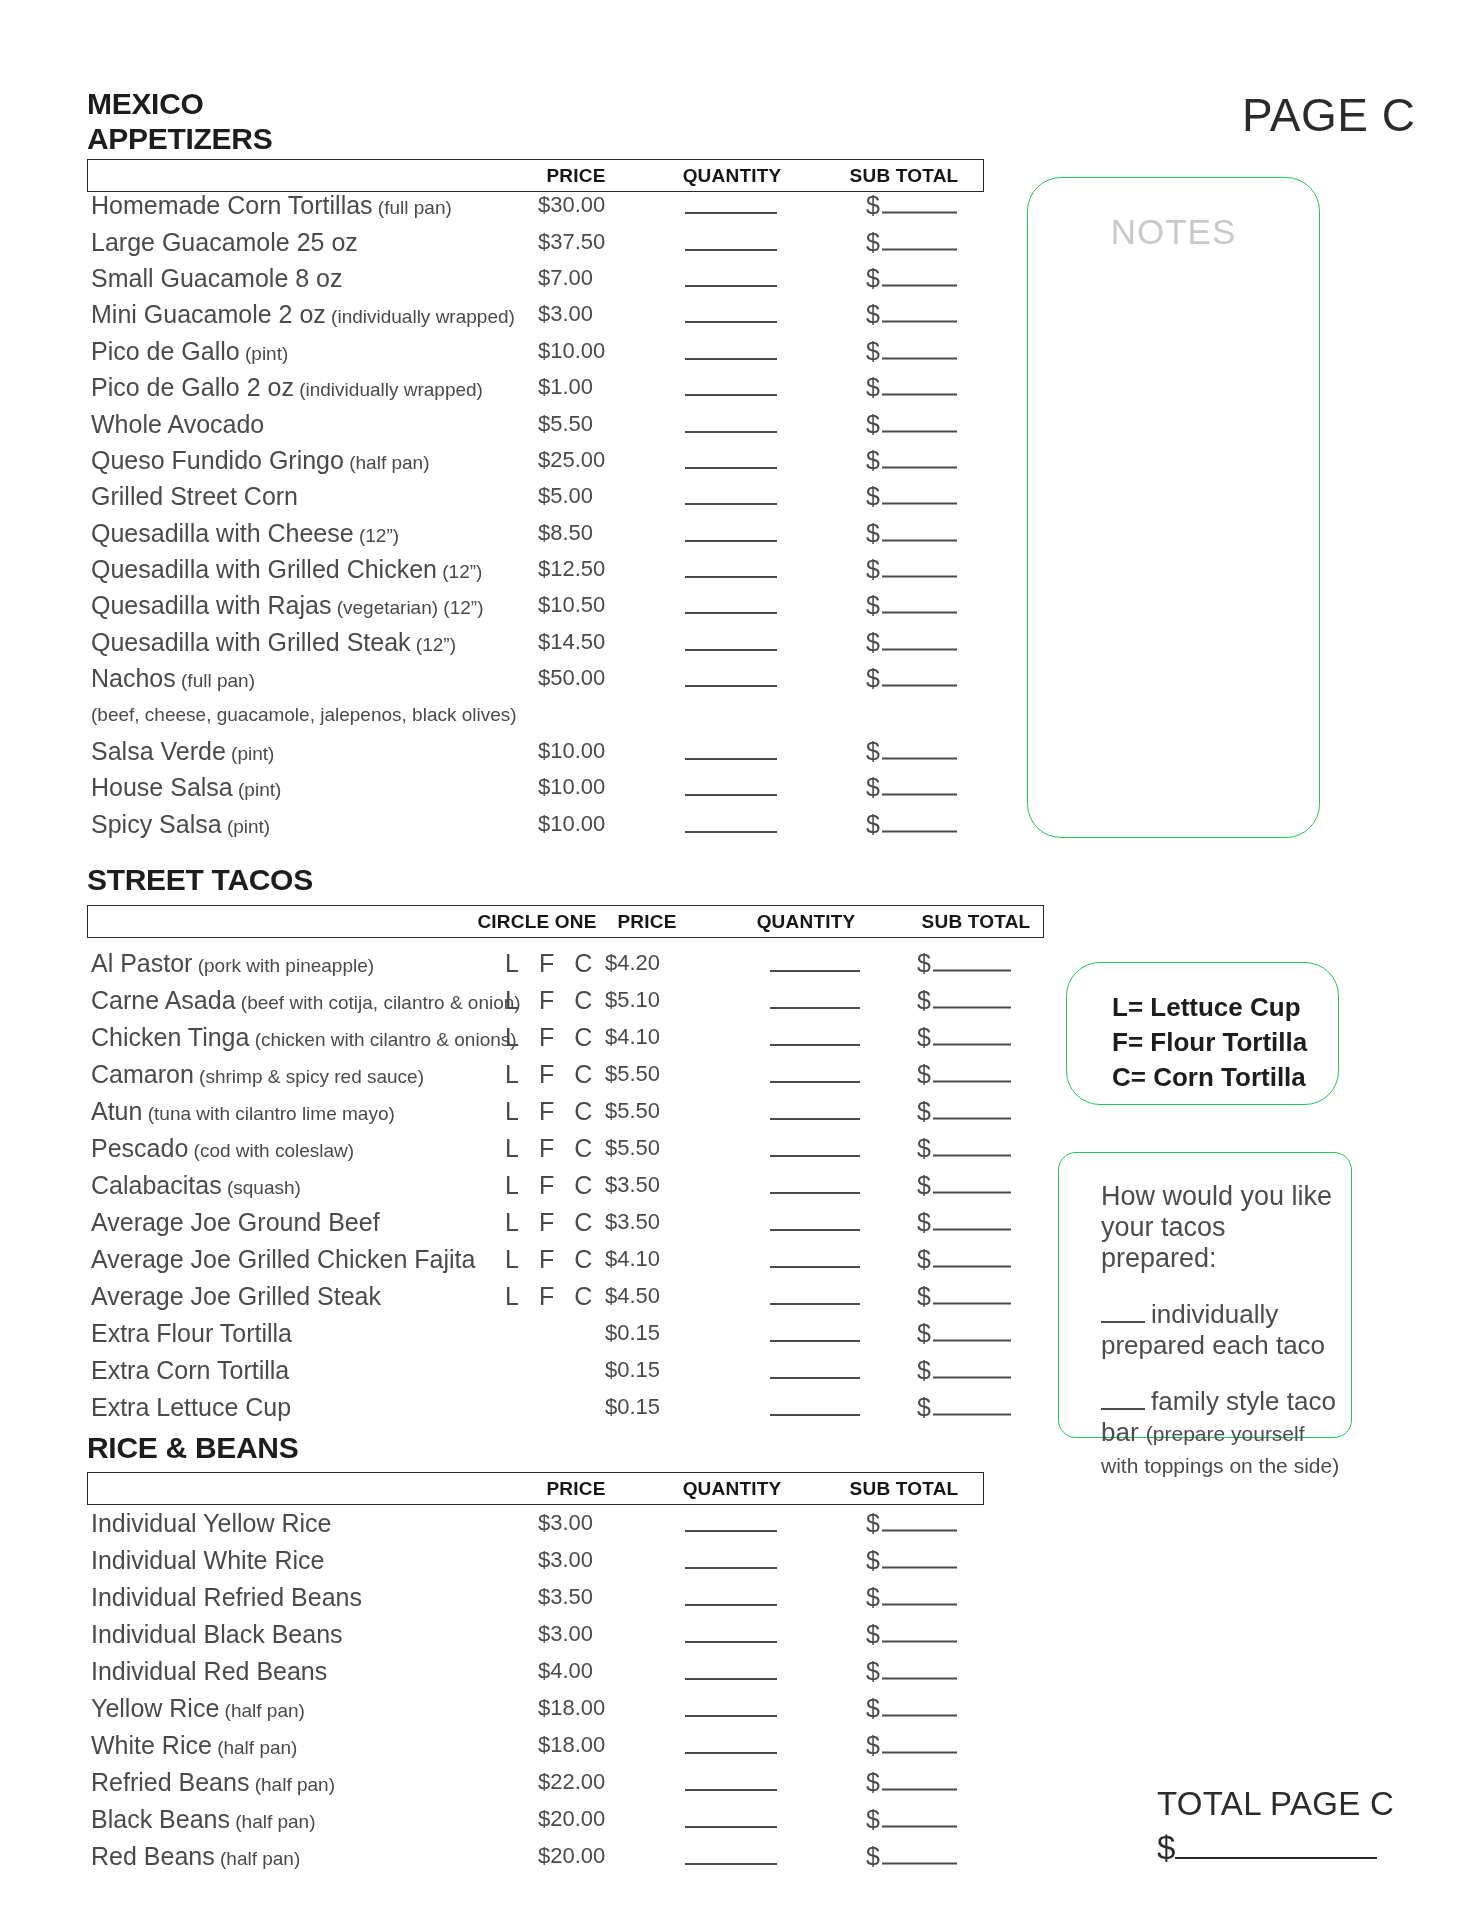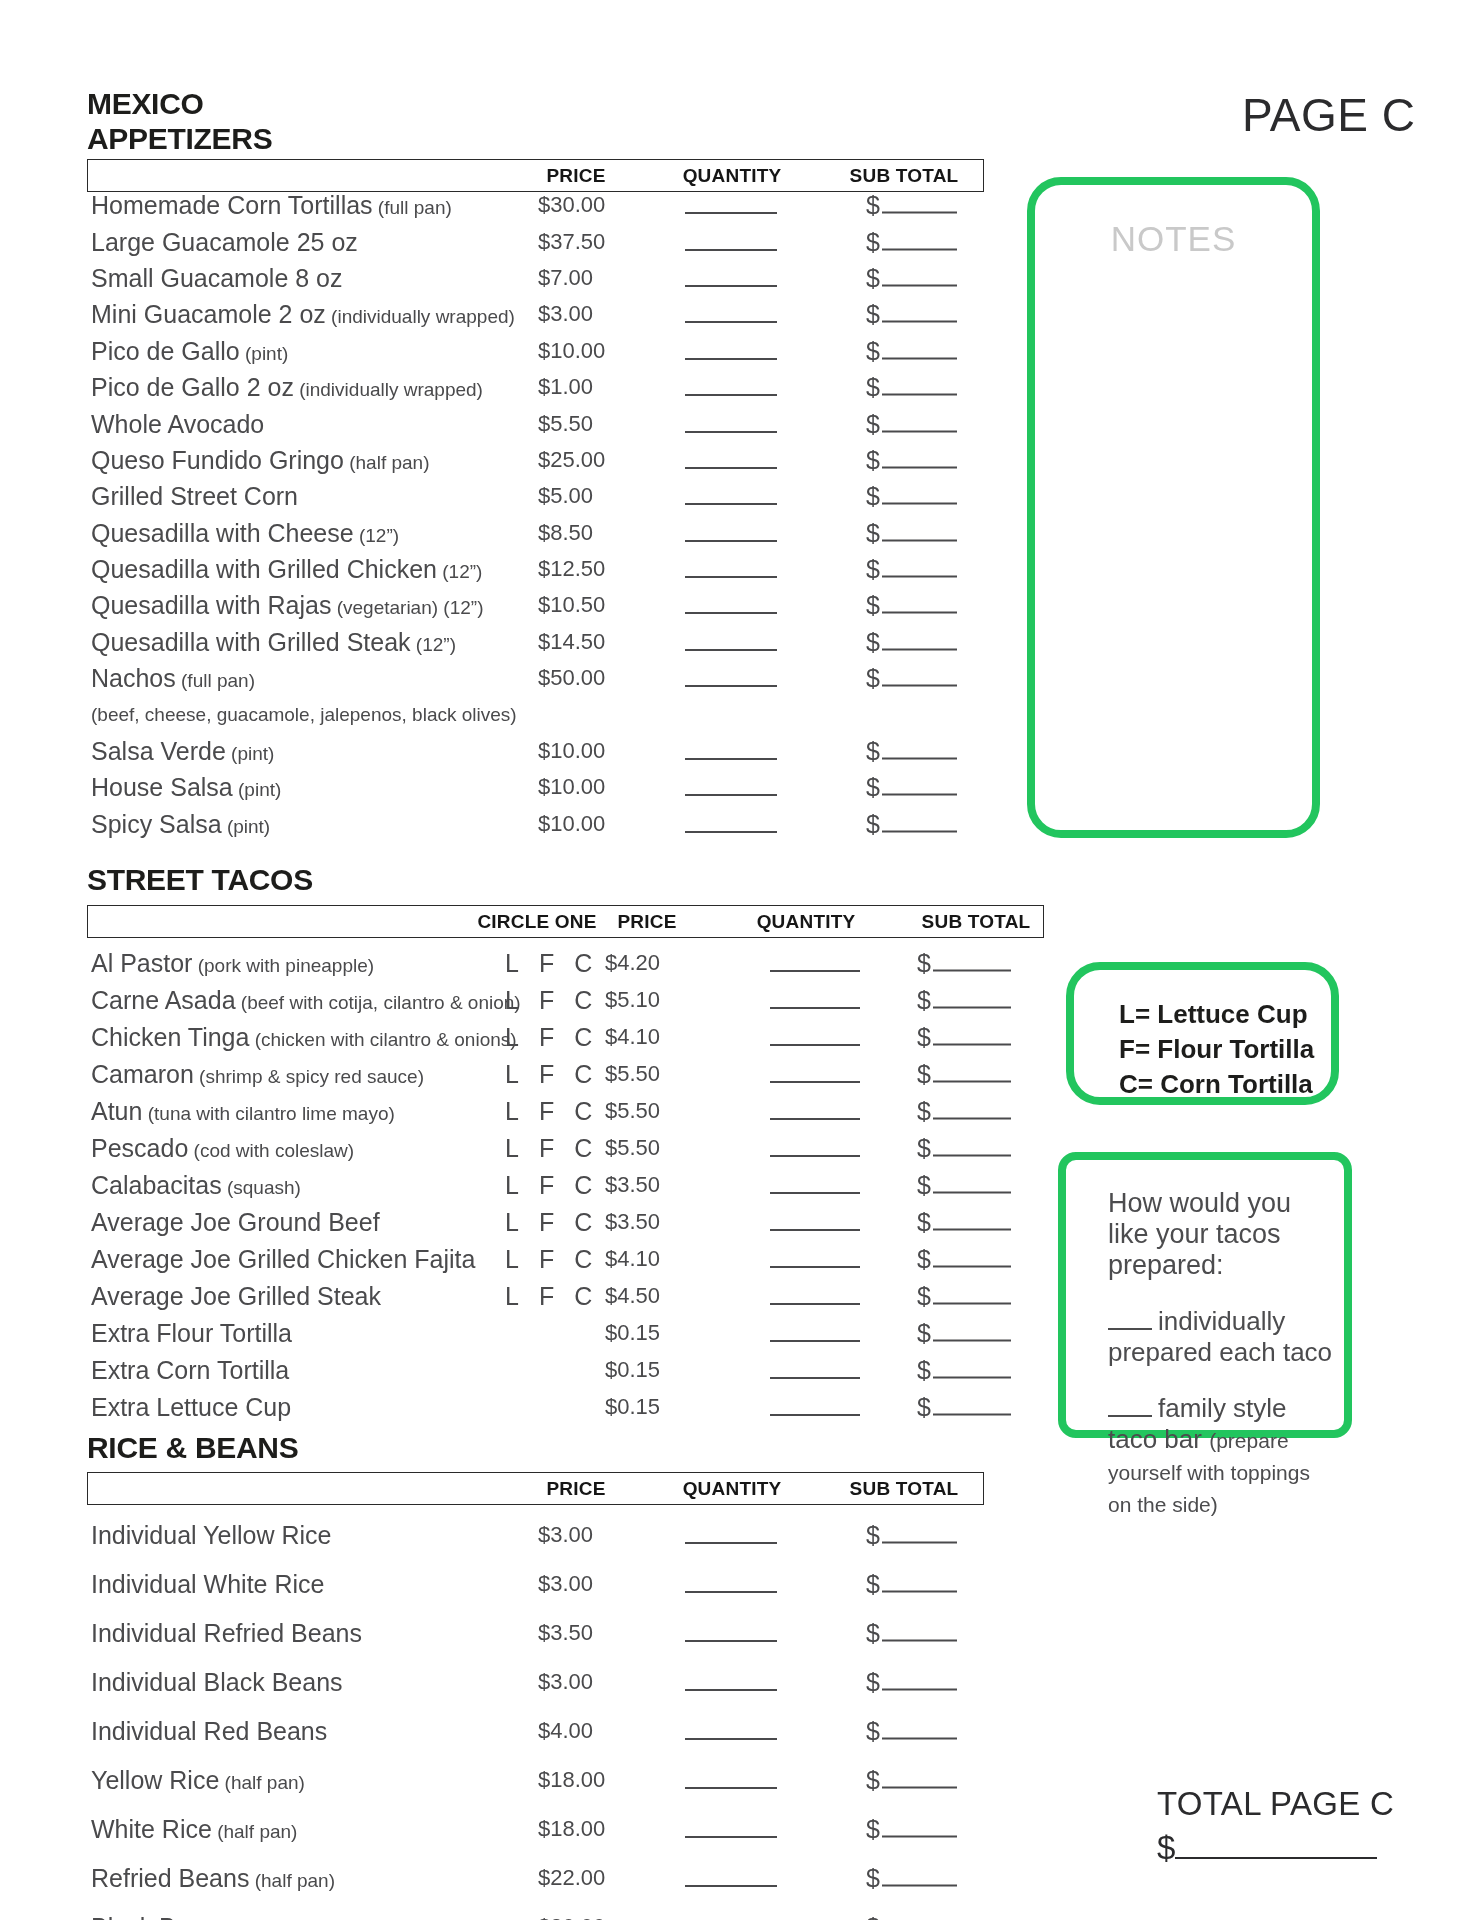--- a/index.html
+++ b/index.html
@@ -47,28 +47,28 @@
   #sec-tacos .col-sub { left:888px; }
   #sec-tacos .c-circle { left:414px; }
   #sec-tacos .c-price { left:514px; }
   #sec-tacos .c-qty { left:679px; width:90px; }
   #sec-tacos .c-sub { left:826px; }
   #sec-tacos .c-sub .blank { width:78px; }
 
   #sec-rice { top:1430px; }
   #sec-rice .hdr-box { top:42px; width:895px; height:31px; }
   #sec-rice .rows { top:74px; width:900px; }
-  #sec-rice .row { height:37px;margin-top:12px; }
+  #sec-rice .row { height:37px; }
   #sec-rice .col-price { left:488px; }
   #sec-rice .col-qty { left:644px; }
   #sec-rice .col-sub { left:816px; }
 
   
   .page-label { position:absolute; left:1242px; top:88px; font-size:46px; color:#2b2b2d; letter-spacing:0.5px; }
-  .gray-box { position:absolute; border:8px solid #22c55e; border-radius:34px; background:#fff; box-sizing:border-box; }
+  .gray-box { position:absolute; border:1px solid #22c55e; border-radius:34px; background:#fff; box-sizing:border-box; }
   .notes-box { left:1027px; top:177px; width:293px; height:661px; }
   .notes-label { margin-top:34px; text-align:center; font-size:35px; color:#c9c9c9; letter-spacing:1px; }
   .legend-box { left:1066px; top:962px; width:273px; height:143px; padding:27px 0 0 45px; }
   .legend-line { font-weight:700; font-size:26px; line-height:35px; color:#1d1d1b; white-space:nowrap; }
   .prepared-box { left:1058px; top:1152px; width:294px; height:286px; padding:28px 8px 0 42px;border-radius:18px; }
   .prep-heading { font-size:27px; line-height:31px; color:#4c4c4e; }
   .prep-opt { margin-top:25px; font-size:26px; line-height:31px; color:#4c4c4e; }
   .opt-blank { width:44px; border-color:#4c4c4e; height:22px; margin-right:6px; }
   .prep-note { font-size:21px; }
   .total-block { position:absolute; left:1157px; top:1785px; color:#2b2b2d; }

